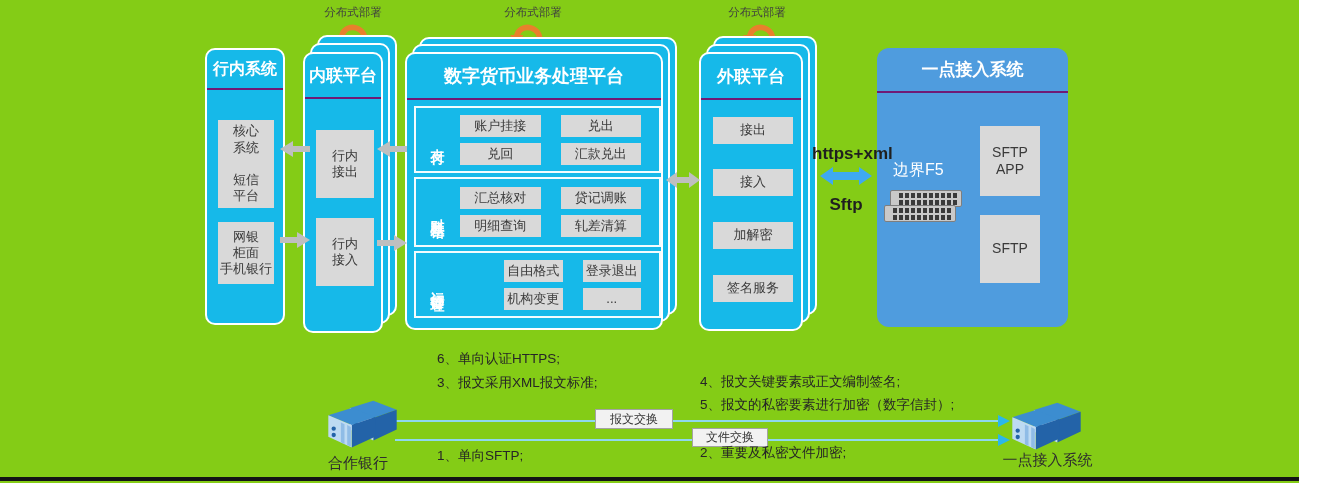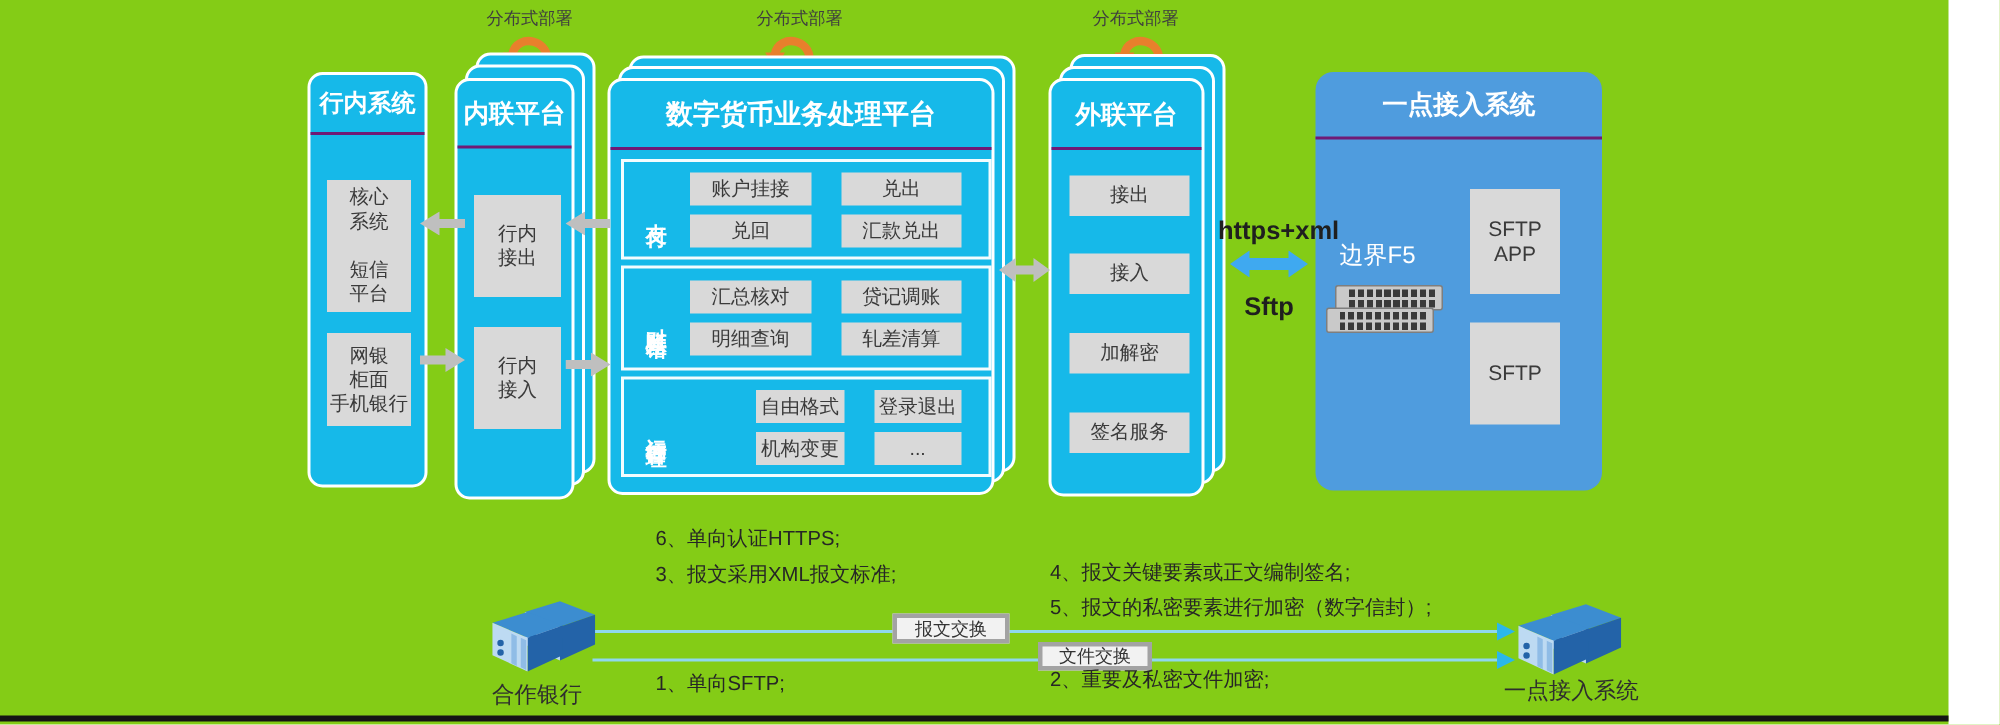--- a/index.html
+++ b/index.html
@@ -18,21 +18,21 @@
              font-size:14px;writing-mode:vertical-rl;text-orientation:upright;letter-spacing:2px;}
   .sec-grid{flex:1;display:grid;grid-template-columns:1fr 1fr;column-gap:20px;row-gap:6px;
             align-content:center;margin:0 18px 0 0;}
   .func-box{background:#D9D9D9;color:#3a3a3a;height:22px;display:flex;align-items:center;justify-content:center;font-size:13px;}
   .blue-box{position:absolute;background:#4F9CDE;border-radius:12px;box-sizing:border-box;}
   .dist-label{position:absolute;font-size:11.5px;color:#3f3f3f;text-align:center;}
   .note{font-size:13.5px;color:#262626;white-space:nowrap;}
   .line{position:absolute;height:2px;background:#8FD8EE;}
   .tri-right{position:absolute;width:0;height:0;border-top:6px solid transparent;border-bottom:6px solid transparent;border-left:12px solid #2BB7EA;}
   .tri-left{position:absolute;width:0;height:0;border-top:6px solid transparent;border-bottom:6px solid transparent;border-right:12px solid #2BB7EA;}
-  .xlabel{position:absolute;background:#F2F2F2;border:3px solid #a3a3a3;display:flex;align-items:center;justify-content:center;
+  .xlabel{position:absolute;background:#F2F2F2;border:1px solid #a3a3a3;display:flex;align-items:center;justify-content:center;
           font-size:12px;color:#333;box-sizing:border-box;}
   .switch{position:absolute;width:72px;height:17px;background:#C9C9C9;border:1px solid #7e7e7e;border-radius:2px;box-sizing:border-box;}
   .switch::before{content:"";position:absolute;left:8px;right:3px;top:2px;height:5px;
                   background:repeating-linear-gradient(90deg,#3a3a3a 0 4px,#c9c9c9 4px 6px);}
   .switch::after{content:"";position:absolute;left:8px;right:3px;top:9px;height:5px;
                  background:repeating-linear-gradient(90deg,#3a3a3a 0 4px,#c9c9c9 4px 6px);}
   .entity-label{position:absolute;text-align:center;font-size:15px;color:#2e2e2e;font-weight:500;}
   .linktext{position:absolute;text-align:center;font-weight:bold;font-size:17px;color:#1f1f1f;}
   .bottom-bar{position:absolute;left:0;top:477px;width:1333px;height:4px;background:#141414;}
 </style>

